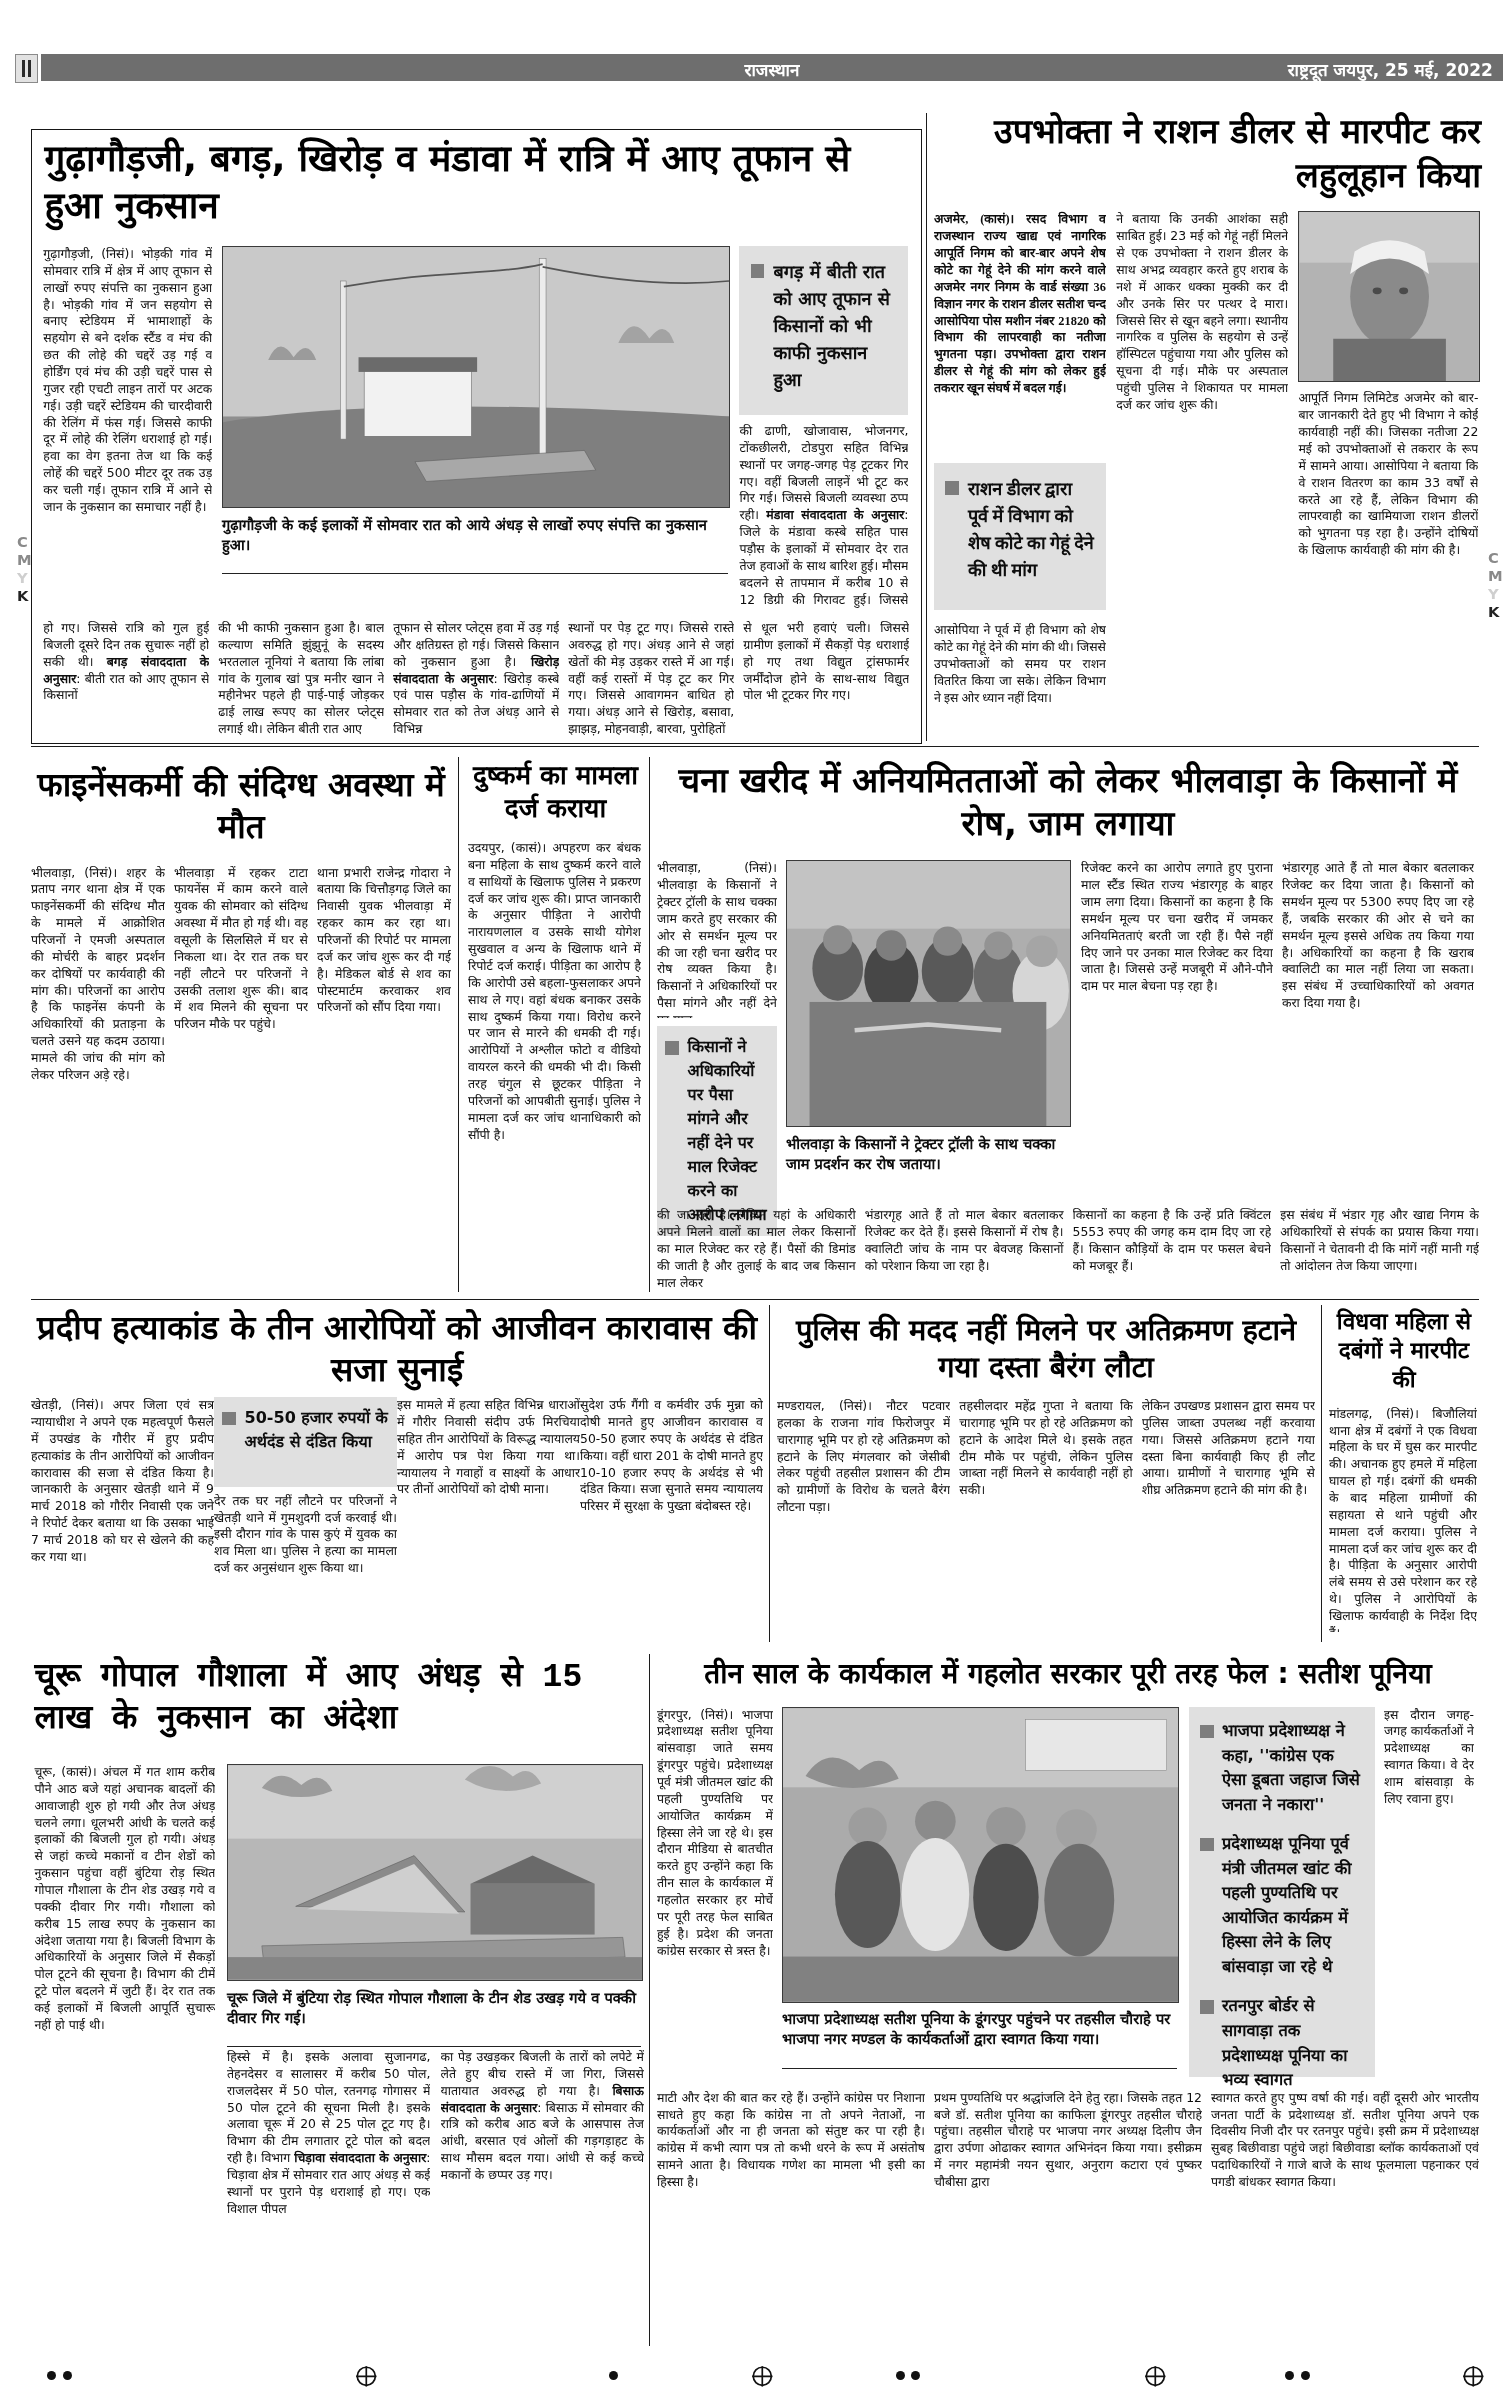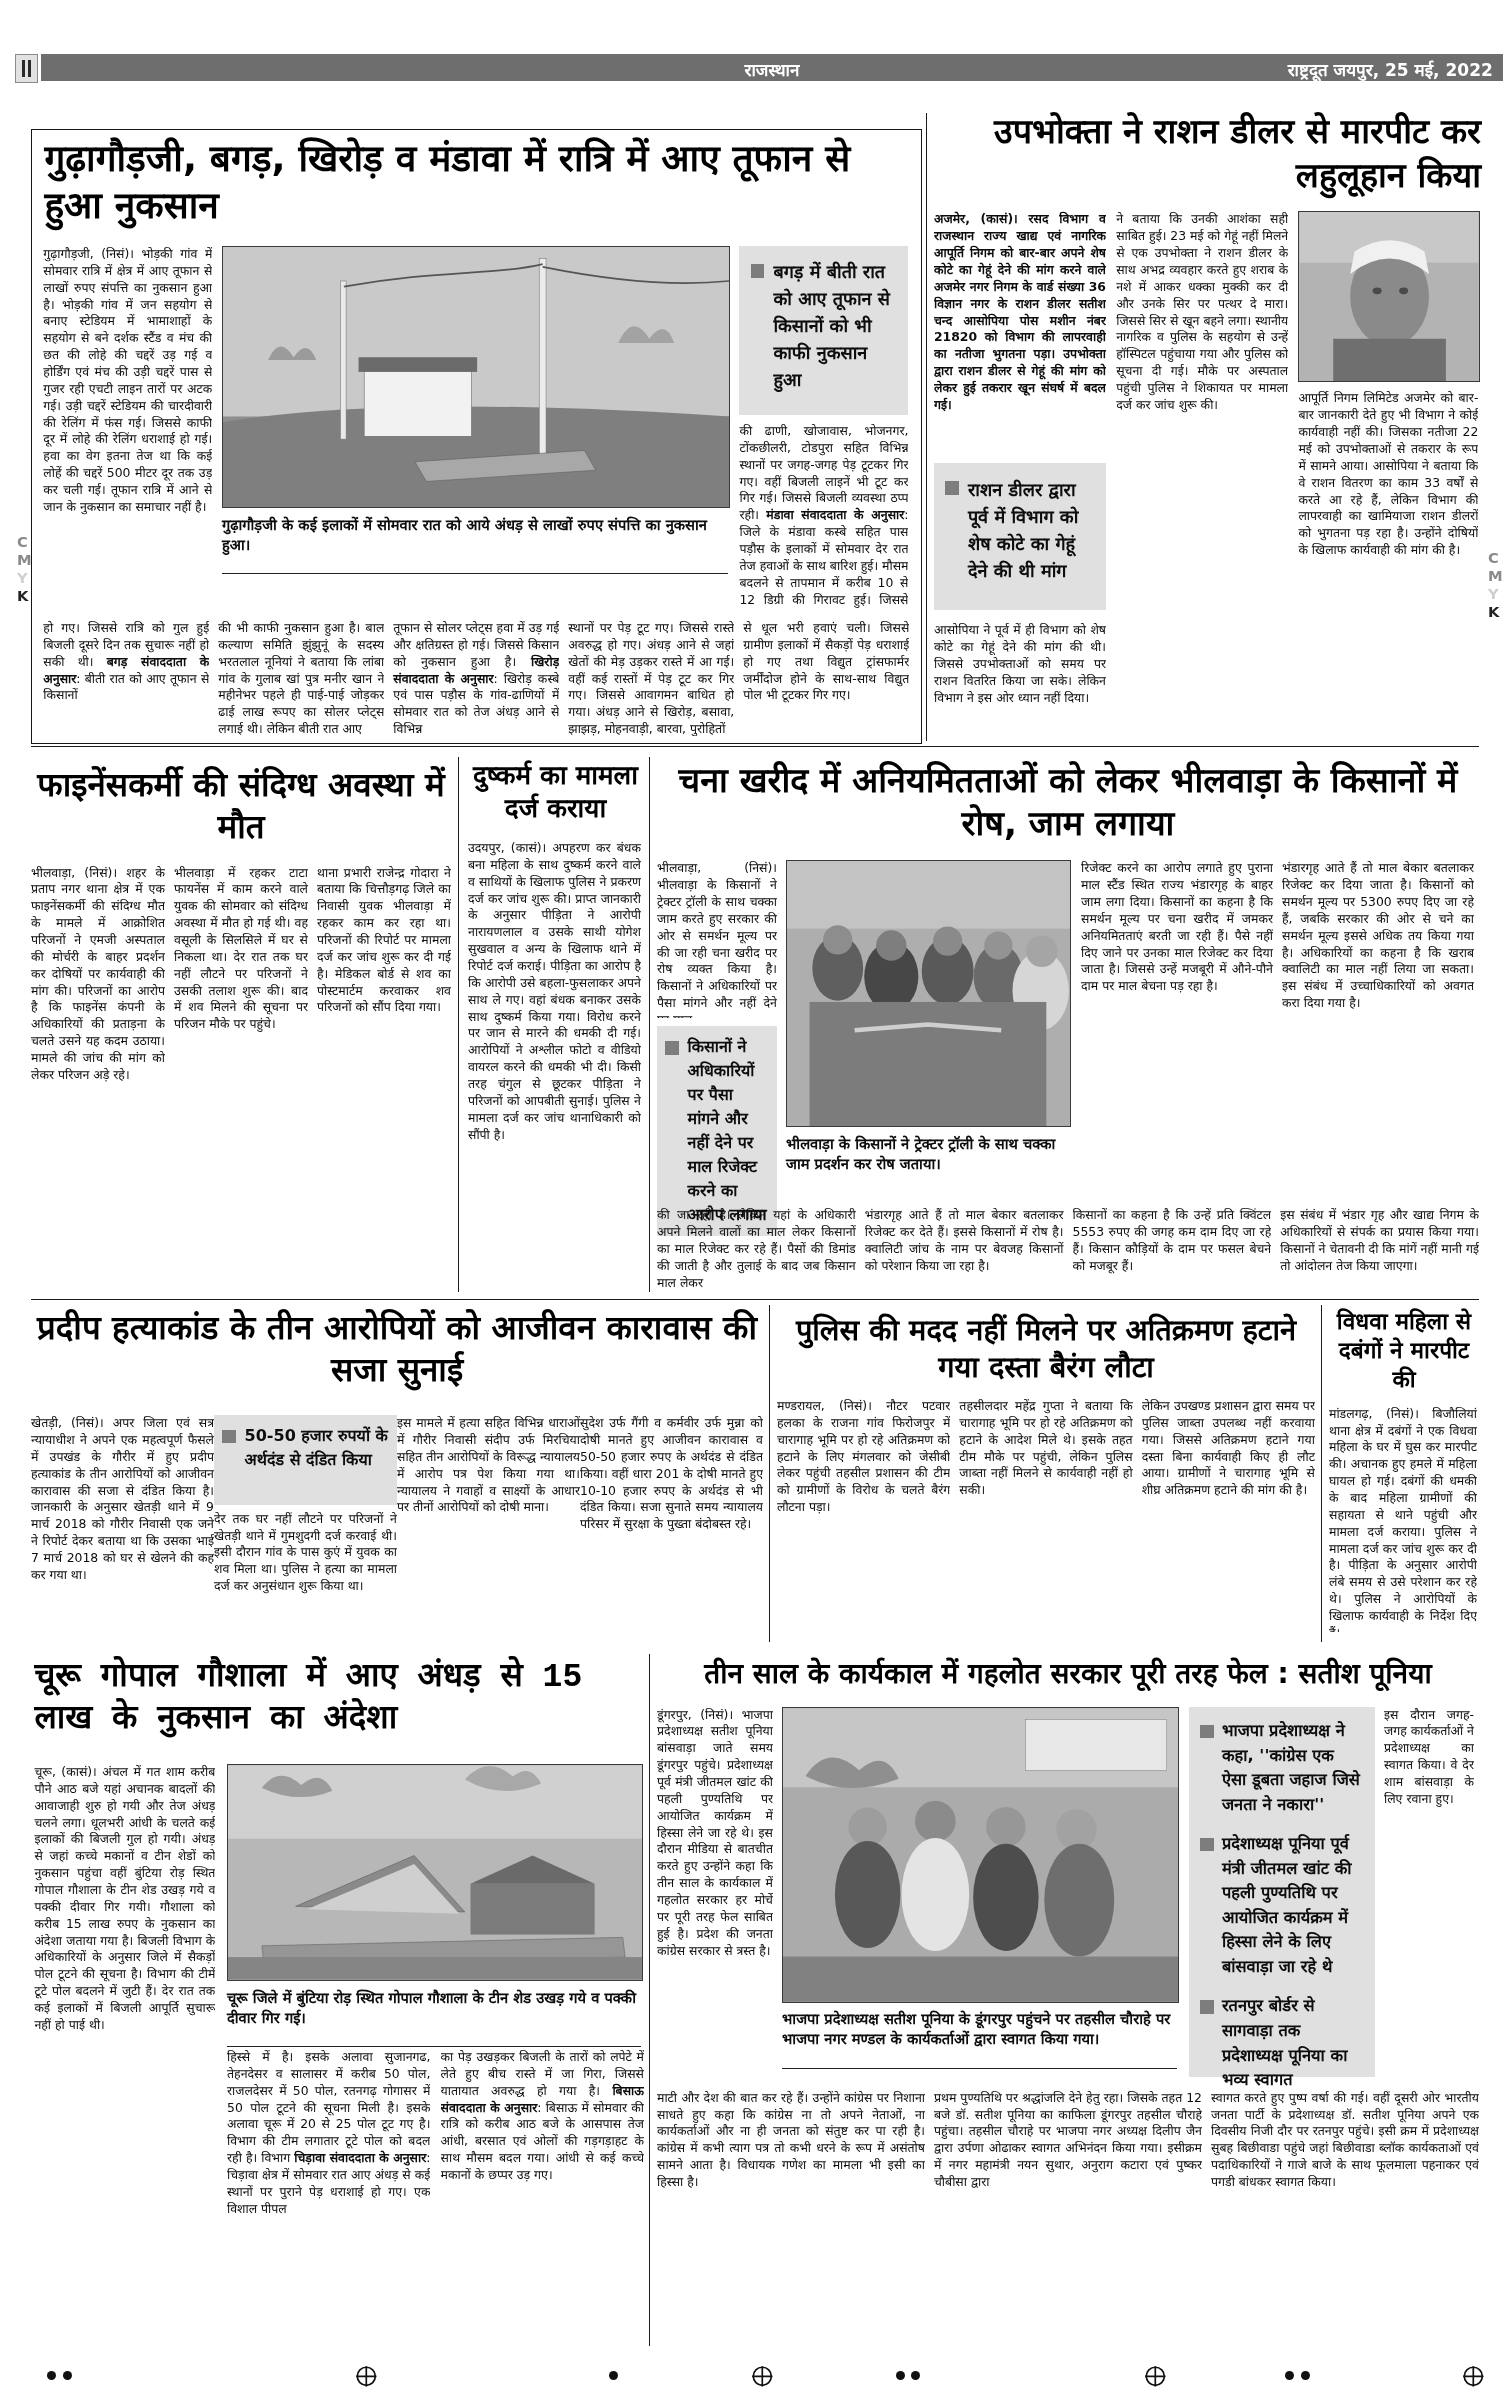--- a/index.html
+++ b/index.html
@@ -121,21 +121,21 @@
         <span>से धूल भरी हवाएं चली। जिससे ग्रामीण इलाकों में सैकड़ों पेड़ धराशाई हो गए तथा विद्युत ट्रांसफार्मर जर्मींदोज होने के साथ-साथ विद्युत पोल भी टूटकर गिर गए।</span>
       </div>
     </div>
   </div>
 
   <div class="abs rule-v" style="left:926px;top:113px;height:628px;"></div>
 
   <div class="abs" style="left:934px;top:107px;width:547px;height:634px;">
     <div class="hl" style="width:547px;font-size:34px;text-align:right;margin-top:3.4px;">उपभोक्ता ने राशन डीलर से मारपीट कर लहुलूहान किया</div>
     <div class="flexrow" style="margin-top:14.7px;width:547px;height:497px;gap:10.2px;">
-      <div style="width:172px;">
+      <div style="width:172px;font-family:Liberation Serif, serif;">
         <div class="col bodytext" style="width:172px;height:243px;"><span class="lede">अजमेर, (कासं)। रसद विभाग व राजस्थान राज्य खाद्य एवं नागरिक आपूर्ति निगम को बार-बार अपने शेष कोटे का गेहूं देने की मांग करने वाले अजमेर नगर निगम के वार्ड संख्या 36 विज्ञान नगर के राशन डीलर सतीश चन्द आसोपिया पोस मशीन नंबर 21820 को विभाग की लापरवाही का नतीजा भुगतना पड़ा। उपभोक्ता द्वारा राशन डीलर से गेहूं की मांग को लेकर हुई तकरार खून संघर्ष में बदल गई।</span></div>
         <div class="graybox" style="width:172px;min-height:147px;margin-top:9px;">
           <span class="sq"></span>
           <span class="bt">राशन डीलर द्वारा पूर्व में विभाग को शेष कोटे का गेहूं देने की थी मांग</span>
         </div>
         <div class="col bodytext" style="width:172px;height:85px;margin-top:12px;"><span>आसोपिया ने पूर्व में ही विभाग को शेष कोटे का गेहूं देने की मांग की थी। जिससे उपभोक्ताओं को समय पर राशन वितरित किया जा सके। लेकिन विभाग ने इस ओर ध्यान नहीं दिया।</span></div>
       </div>
       <div class="col bodytext" style="width:172px;height:497px;">
         <span>ने बताया कि उनकी आशंका सही साबित हुई। 23 मई को गेहूं नहीं मिलने से एक उपभोक्ता ने राशन डीलर के साथ अभद्र व्यवहार करते हुए शराब के नशे में आकर धक्का मुक्की कर दी और उनके सिर पर पत्थर दे मारा। जिससे सिर से खून बहने लगा। स्थानीय नागरिक व पुलिस के सहयोग से उन्हें हॉस्पिटल पहुंचाया गया और पुलिस को सूचना दी गई। मौके पर अस्पताल पहुंची पुलिस ने शिकायत पर मामला दर्ज कर जांच शुरू की।</span>
       </div>
@@ -219,21 +219,21 @@
       <div class="col bodytext" style="flex:1;"><span>भंडारगृह आते हैं तो माल बेकार बतलाकर रिजेक्ट कर देते हैं। इससे किसानों में रोष है। क्वालिटी जांच के नाम पर बेवजह किसानों को परेशान किया जा रहा है।</span></div>
       <div class="col bodytext" style="flex:1;"><span>किसानों का कहना है कि उन्हें प्रति क्विंटल 5553 रुपए की जगह कम दाम दिए जा रहे हैं। किसान कौड़ियों के दाम पर फसल बेचने को मजबूर हैं।</span></div>
       <div class="col bodytext" style="flex:1;"><span>इस संबंध में भंडार गृह और खाद्य निगम के अधिकारियों से संपर्क का प्रयास किया गया। किसानों ने चेतावनी दी कि मांगें नहीं मानी गई तो आंदोलन तेज किया जाएगा।</span></div>
     </div>
   </div>
 
   <div class="abs rule-h" style="left:31px;top:1299px;width:1448px;"></div>
 
   <div class="abs" style="left:31px;top:1305px;width:732px;height:339px;">
     <div class="hl" style="width:732px;font-size:33px;text-align:center;margin-top:2.3px;">प्रदीप हत्याकांड के तीन आरोपियों को आजीवन कारावास की सजा सुनाई</div>
-    <div class="flexrow" style="margin-top:24px;width:732px;height:232px;gap:0;justify-content:space-between;">
+    <div class="flexrow" style="margin-top:6px;width:732px;height:232px;gap:0;justify-content:space-between;">
       <div class="col bodytext" style="flex:1;"><span>खेतड़ी, (निसं)। अपर जिला एवं सत्र न्यायाधीश ने अपने एक महत्वपूर्ण फैसले में उपखंड के गौरीर में हुए प्रदीप हत्याकांड के तीन आरोपियों को आजीवन कारावास की सजा से दंडित किया है। जानकारी के अनुसार खेतड़ी थाने में 9 मार्च 2018 को गौरीर निवासी एक जने ने रिपोर्ट देकर बताया था कि उसका भाई 7 मार्च 2018 को घर से खेलने की कह कर गया था।</span></div>
       <div style="flex:1;">
         <div class="graybox" style="min-height:90px;padding:9px 8px;">
           <span class="sq"></span>
           <span class="bt" style="font-size:16px;">50-50 हजार रुपयों के अर्थदंड से दंडित किया</span>
         </div>
         <div class="col bodytext" style="height:124px;margin-top:5.6px;"><span>देर तक घर नहीं लौटने पर परिजनों ने खेतड़ी थाने में गुमशुदगी दर्ज करवाई थी। इसी दौरान गांव के पास कुएं में युवक का शव मिला था। पुलिस ने हत्या का मामला दर्ज कर अनुसंधान शुरू किया था।</span></div>
       </div>
       <div class="col bodytext" style="flex:1;"><span>इस मामले में हत्या सहित विभिन्न धाराओं में गौरीर निवासी संदीप उर्फ मिरचिया सहित तीन आरोपियों के विरूद्ध न्यायालय में आरोप पत्र पेश किया गया था। न्यायालय ने गवाहों व साक्ष्यों के आधार पर तीनों आरोपियों को दोषी माना।</span></div>
       <div class="col bodytext" style="flex:1;"><span>सुदेश उर्फ गैंगी व कर्मवीर उर्फ मुन्ना को दोषी मानते हुए आजीवन कारावास व 50-50 हजार रुपए के अर्थदंड से दंडित किया। वहीं धारा 201 के दोषी मानते हुए 10-10 हजार रुपए के अर्थदंड से भी दंडित किया। सजा सुनाते समय न्यायालय परिसर में सुरक्षा के पुख्ता बंदोबस्त रहे।</span></div>

